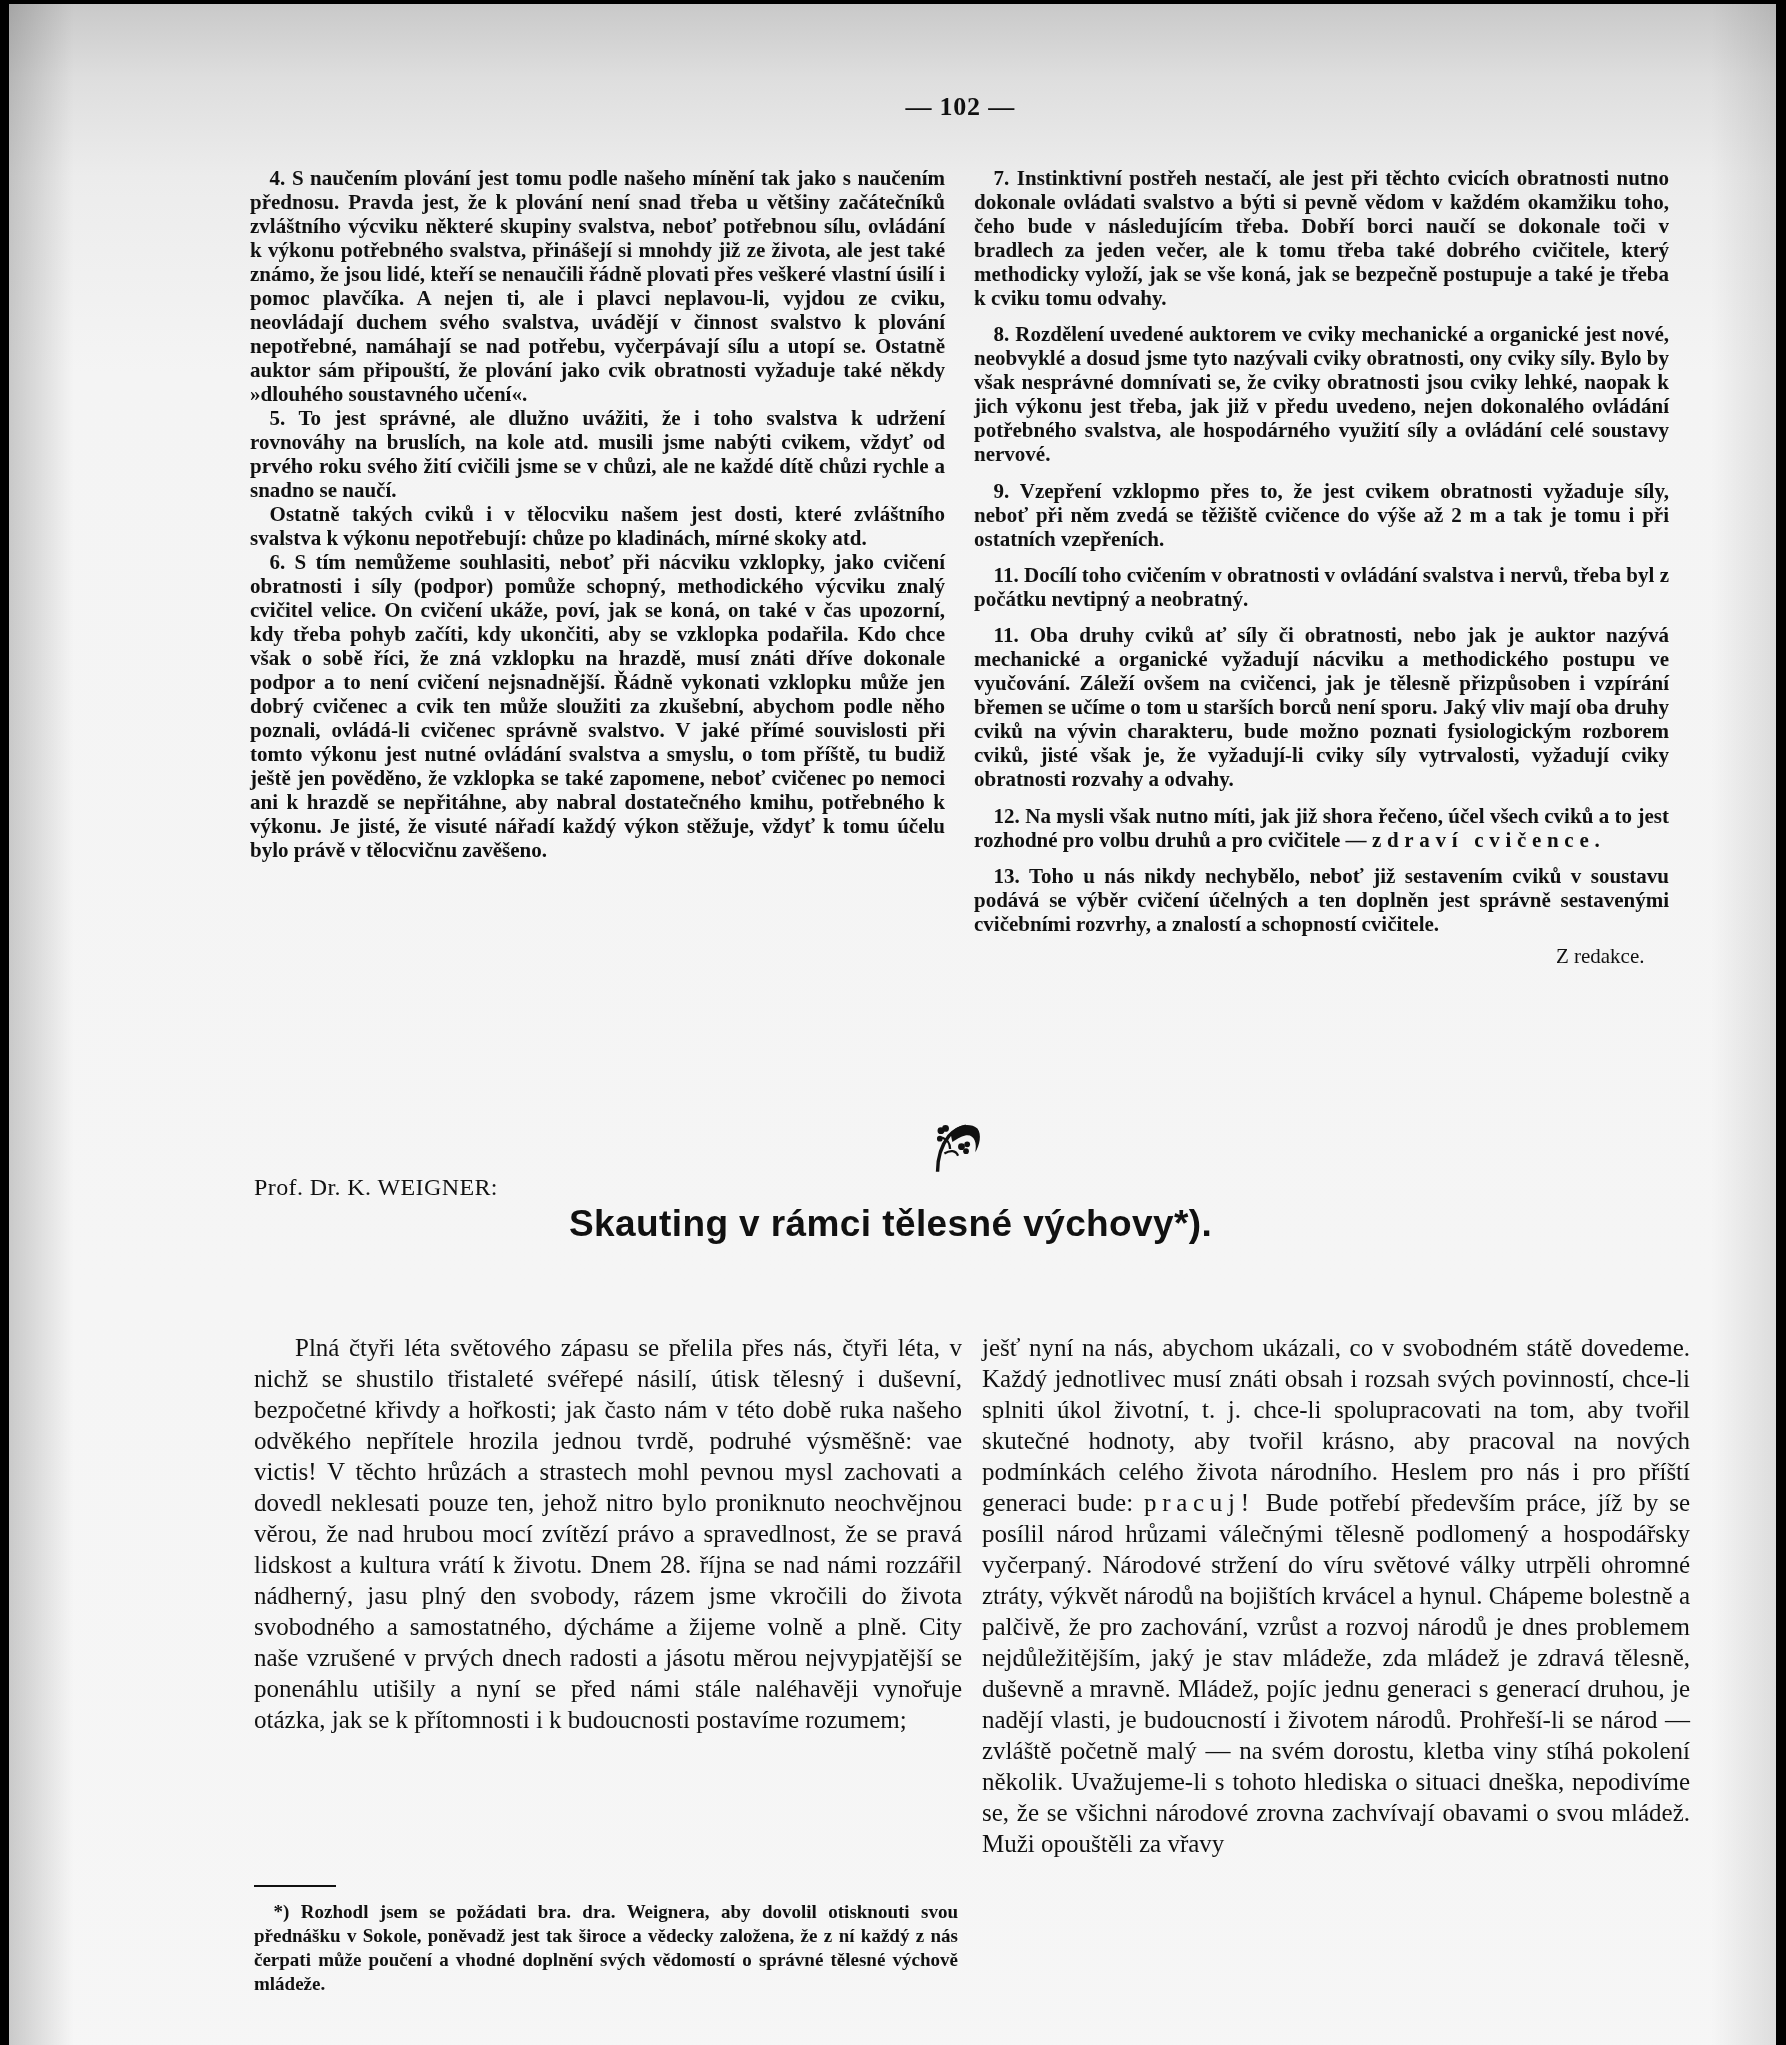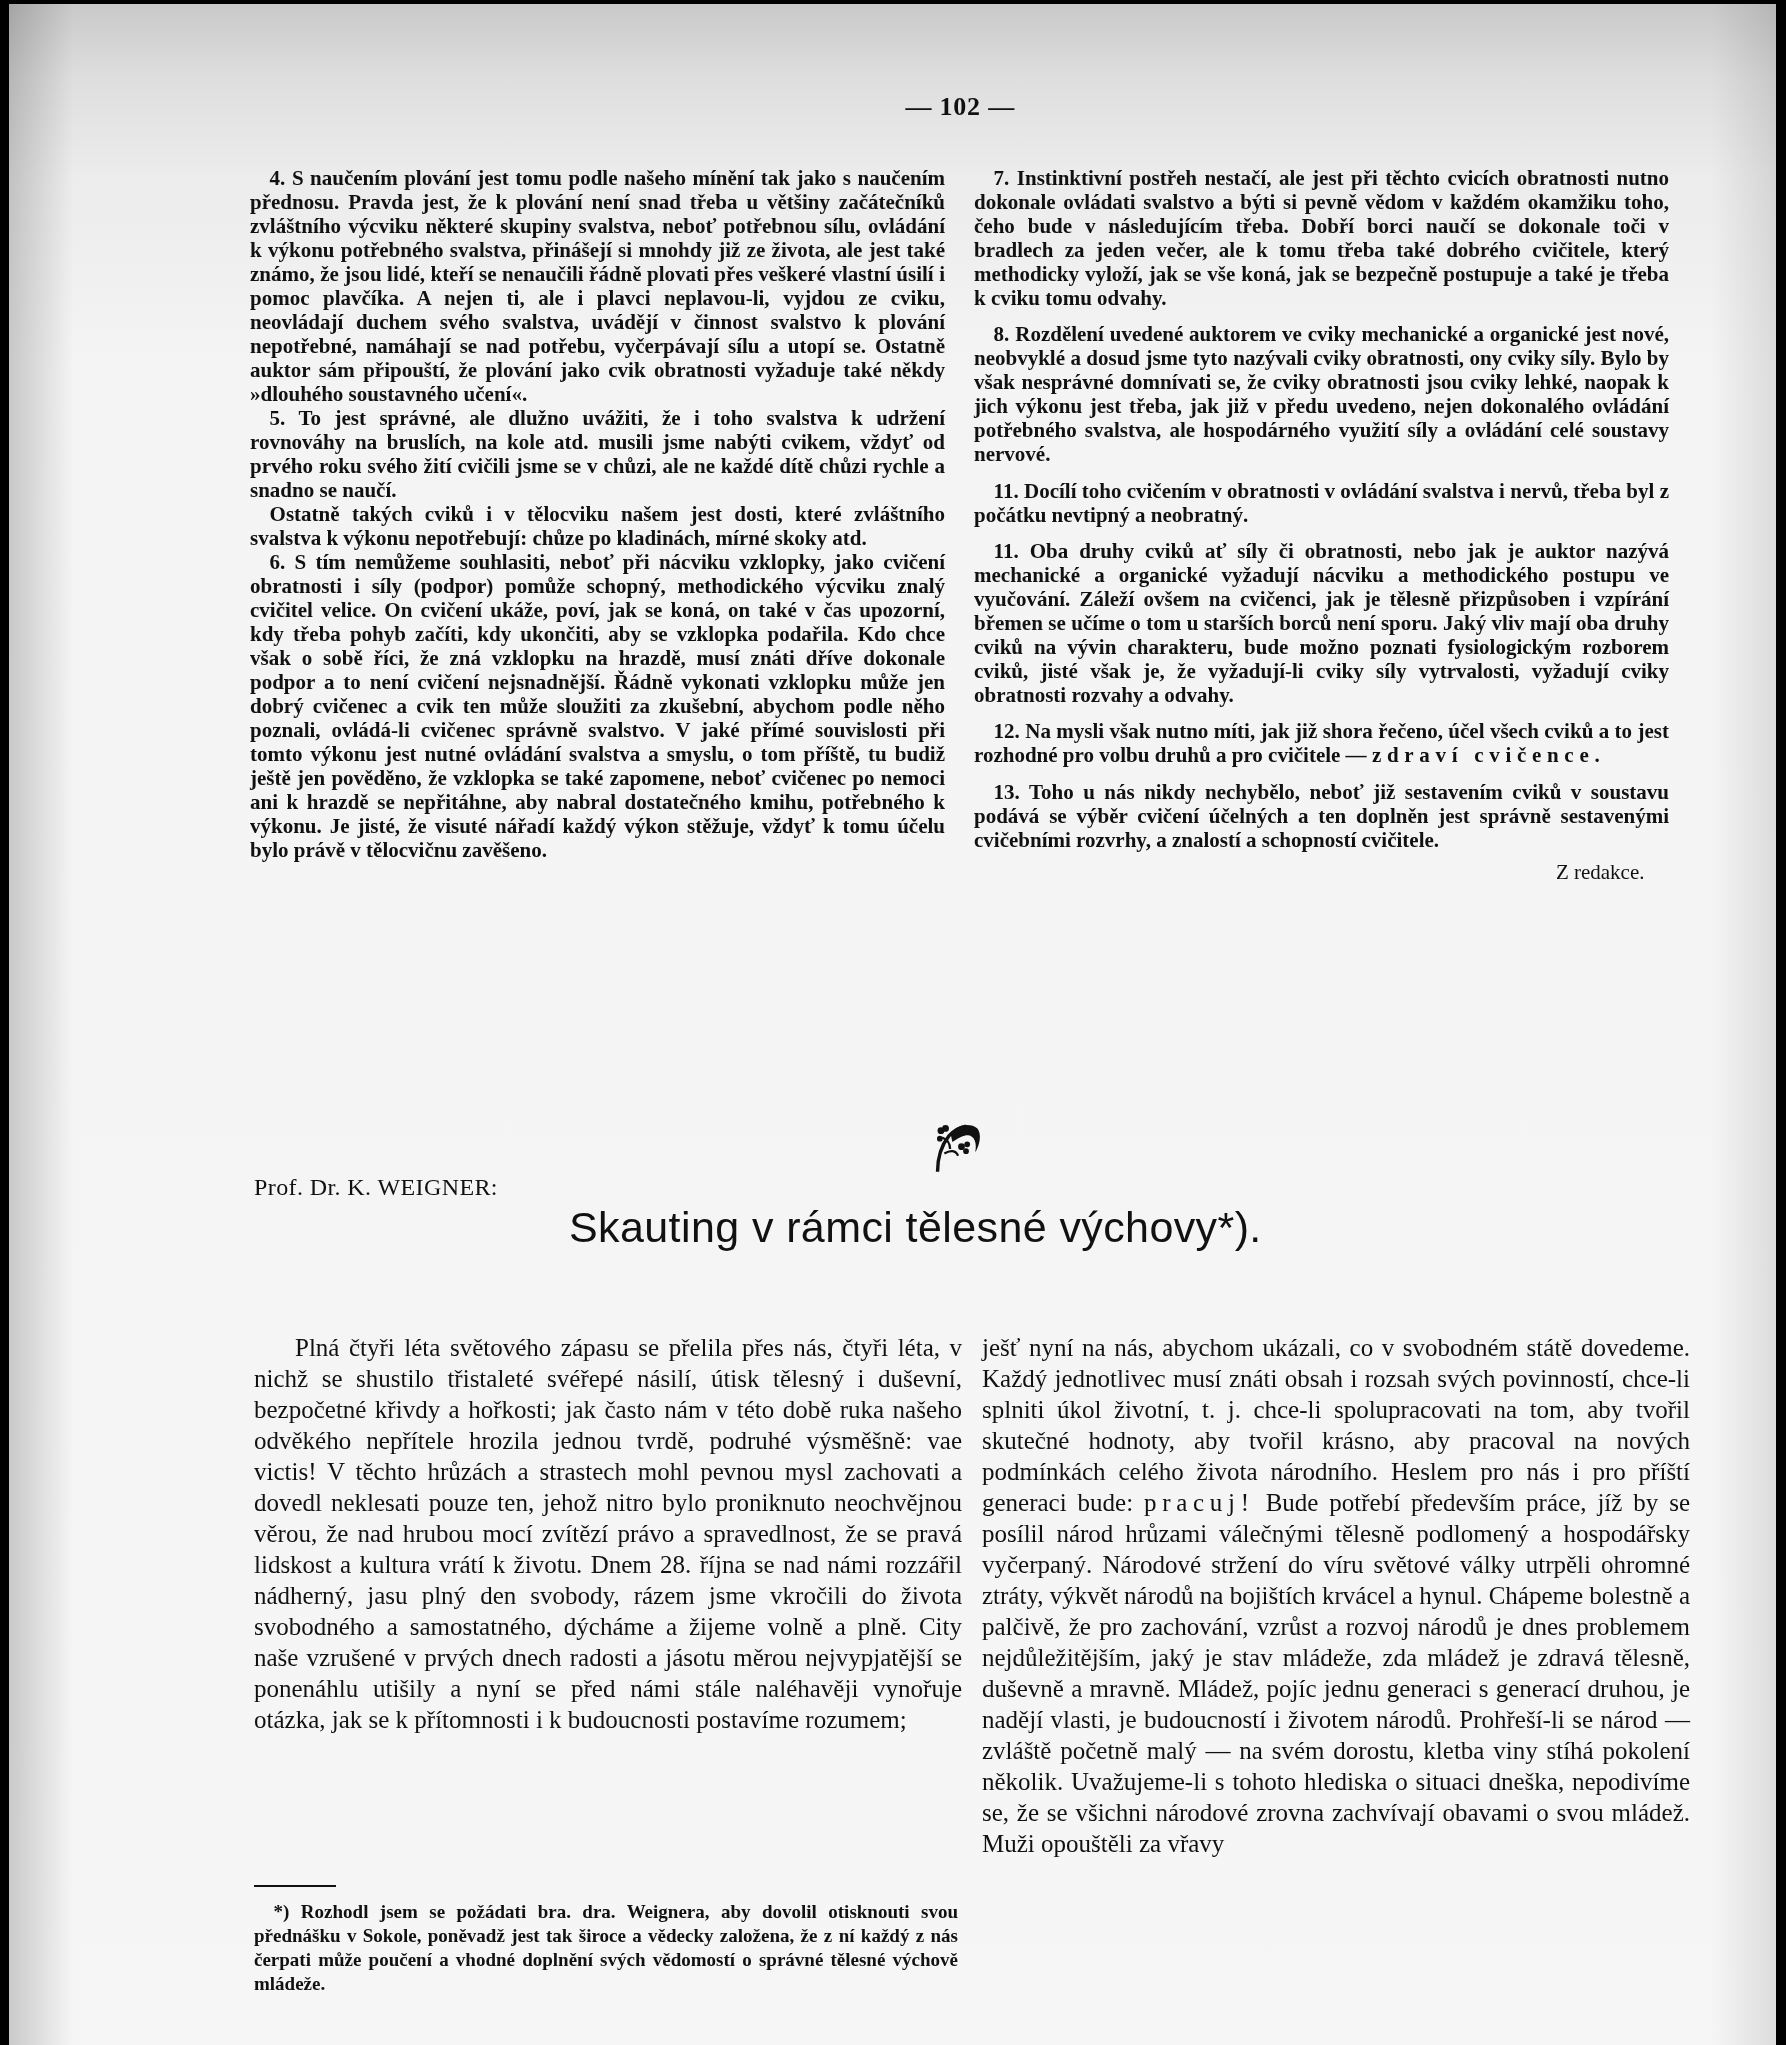--- a/index.html
+++ b/index.html
@@ -29,22 +29,22 @@
     .top-col.left { left: 241px; }
     .top-col.right { left: 965px; }
     .top-col p { margin: 0; text-indent: 19.6px; }
     .top-col.right p { margin-bottom: 12.3px; }
     .signature { text-align: right; font-weight: normal; margin-top: 8px; padding-right: 24.5px; }
     .spaced { letter-spacing: 5.7px; }
     .ornament { position: absolute; left: 916px; top: 1113px; width: 57px; height: 57px; }
     .author { position: absolute; left: 245px; top: 1170px; font-size: 24px; letter-spacing: 0.4px; }
     .article-title {
       position: absolute; left: 560px; top: 1199px; width: 818px;
-      font-family: "Liberation Sans", "DejaVu Sans", sans-serif; font-weight: normal;
-      font-size: 43px; letter-spacing: 0.4px; white-space: nowrap;
+      font-family: "Liberation Sans", "DejaVu Sans", sans-serif; font-weight: bold;
+      font-size: 37px; letter-spacing: 0.4px; white-space: nowrap;
     }
     .bottom-col { top: 1328px; width: 708px; font-size: 25px; line-height: 31px; }
     .bottom-col.left { left: 245px; }
     .bottom-col.right { left: 973px; }
     .bottom-col p { margin: 0; }
     .bottom-col.left p.first { text-indent: 41px; }
     .footnote-rule { position: absolute; left: 245px; top: 1881px; width: 82px; height: 1.6px; background: #111; }
     .footnote {
       position: absolute; left: 245px; top: 1896px; width: 704px;
       font-size: 19px; line-height: 24px; font-weight: bold; text-align: justify;
@@ -61,20 +61,21 @@
   <div class="col top-col left">
     <p>4. S naučením plování jest tomu podle našeho mínění tak jako s naučením přednosu. Pravda jest, že k plování není snad třeba u většiny začátečníků zvláštního výcviku některé skupiny svalstva, neboť potřebnou sílu, ovládání k výkonu potřebného svalstva, přinášejí si mnohdy již ze života, ale jest také známo, že jsou lidé, kteří se nenaučili řádně plovati přes veškeré vlastní úsilí i pomoc plavčíka. A nejen ti, ale i plavci neplavou-li, vyjdou ze cviku, neovládají duchem svého svalstva, uvádějí v činnost svalstvo k plování nepotřebné, namáhají se nad potřebu, vyčerpávají sílu a utopí se. Ostatně auktor sám připouští, že plování jako cvik obratnosti vyžaduje také někdy »dlouhého soustavného učení«.</p>
     <p>5. To jest správné, ale dlužno uvážiti, že i toho svalstva k udržení rovnováhy na bruslích, na kole atd. musili jsme nabýti cvikem, vždyť od prvého roku svého žití cvičili jsme se v chůzi, ale ne každé dítě chůzi rychle a snadno se naučí.</p>
     <p>Ostatně takých cviků i v tělocviku našem jest dosti, které zvláštního svalstva k výkonu nepotřebují: chůze po kladinách, mírné skoky atd.</p>
     <p>6. S tím nemůžeme souhlasiti, neboť při nácviku vzklopky, jako cvičení obratnosti i síly (podpor) pomůže schopný, methodického výcviku znalý cvičitel velice. On cvičení ukáže, poví, jak se koná, on také v čas upozorní, kdy třeba pohyb začíti, kdy ukončiti, aby se vzklopka podařila. Kdo chce však o sobě říci, že zná vzklopku na hrazdě, musí znáti dříve dokonale podpor a to není cvičení nejsnadnější. Řádně vykonati vzklopku může jen dobrý cvičenec a cvik ten může sloužiti za zkušební, abychom podle něho poznali, ovládá-li cvičenec správně svalstvo. V jaké přímé souvislosti při tomto výkonu jest nutné ovládání svalstva a smyslu, o tom příště, tu budiž ještě jen pověděno, že vzklopka se také zapomene, neboť cvičenec po nemoci ani k hrazdě se nepřitáhne, aby nabral dostatečného kmihu, potřebného k výkonu. Je jisté, že visuté nářadí každý výkon stěžuje, vždyť k tomu účelu bylo právě v tělocvičnu zavěšeno.</p>
   </div>
 
   <div class="col top-col right">
     <p>7. Instinktivní postřeh nestačí, ale jest při těchto cvicích obratnosti nutno dokonale ovládati svalstvo a býti si pevně vědom v každém okamžiku toho, čeho bude v následujícím třeba. Dobří borci naučí se dokonale toči v bradlech za jeden večer, ale k tomu třeba také dobrého cvičitele, který methodicky vyloží, jak se vše koná, jak se bezpečně postupuje a také je třeba k cviku tomu odvahy.</p>
     <p>8. Rozdělení uvedené auktorem ve cviky mechanické a organické jest nové, neobvyklé a dosud jsme tyto nazývali cviky obratnosti, ony cviky síly. Bylo by však nesprávné domnívati se, že cviky obratnosti jsou cviky lehké, naopak k jich výkonu jest třeba, jak již v předu uvedeno, nejen dokonalého ovládání potřebného svalstva, ale hospodárného využití síly a ovládání celé soustavy nervové.</p>
+    <p>9. Vzepření vzklopmo přes to, že jest cvikem obratnosti vyžaduje síly, neboť při něm zvedá se těžiště cvičence do výše až 2 m a tak je tomu i při ostatních vzepřeních.</p>
     <p>11. Docílí toho cvičením v obratnosti v ovládání svalstva i nervů, třeba byl z počátku nevtipný a neobratný.</p>
     <p>11. Oba druhy cviků ať síly či obratnosti, nebo jak je auktor nazývá mechanické a organické vyžadují nácviku a methodického postupu ve vyučování. Záleží ovšem na cvičenci, jak je tělesně přizpůsoben i vzpírání břemen se učíme o tom u starších borců není sporu. Jaký vliv mají oba druhy cviků na vývin charakteru, bude možno poznati fysiologickým rozborem cviků, jisté však je, že vyžadují-li cviky síly vytrvalosti, vyžadují cviky obratnosti rozvahy a odvahy.</p>
     <p><span>12. Na mysli však nutno míti, jak již shora řečeno, účel všech cviků a to jest rozhodné pro volbu druhů a pro cvičitele —</span> <span class="spaced">zdraví cvičence.</span></p>
     <p style="margin-bottom:4.1px">13. Toho u nás nikdy nechybělo, neboť již sestavením cviků v soustavu podává se výběr cvičení účelných a ten doplněn jest správně sestavenými cvičebními rozvrhy, a znalostí a schopností cvičitele.</p>
     <div class="signature">Z redakce.</div>
   </div>
 
   <svg class="ornament" viewBox="0 0 100 100">
     <path d="M22 118 C 22 90, 30 70, 42 55 C 52 44, 62 40, 72 38" fill="none" stroke="#111" stroke-width="6" transform="translate(0,-22)"></path>
     <path d="M45 30 C 55 12, 80 10, 92 20 C 100 30, 96 50, 88 62 C 92 45, 86 30, 72 32 C 62 34, 54 40, 48 44 Z" fill="#111"></path>

